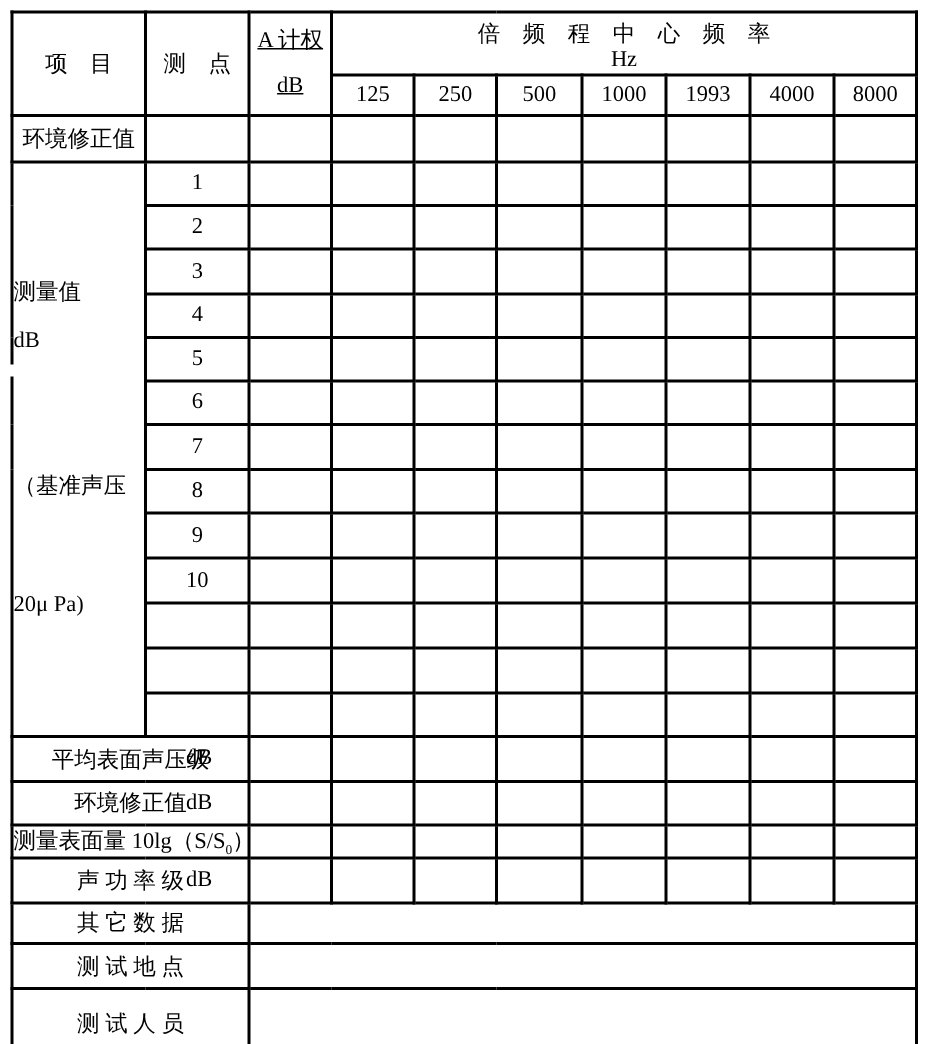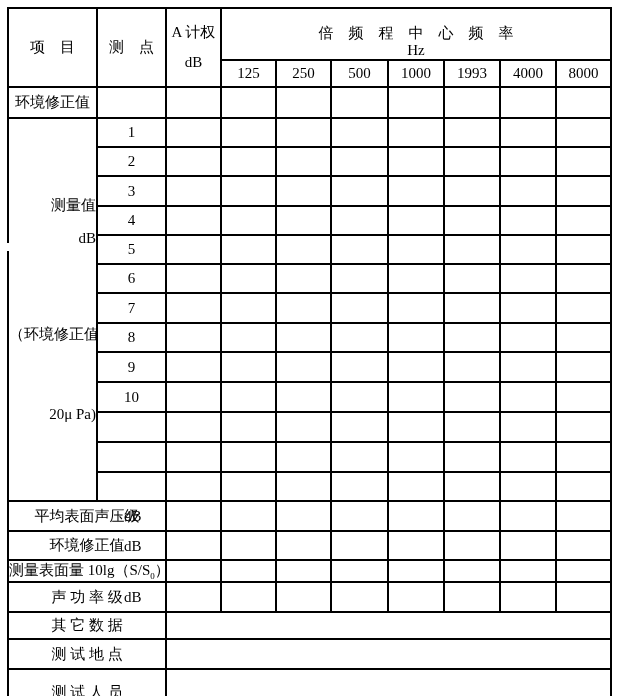--- a/index.html
+++ b/index.html
@@ -24,30 +24,30 @@
   table.form td, table.form th {
     border:2px solid #000;
     padding:0;
     font-weight:normal;
     font-size:15px;
     text-align:center;
     vertical-align:middle;
     white-space:nowrap;
     overflow:hidden;
   }
-  .aw-cell div { line-height:17px; }
+  .aw-cell div { line-height:17px;text-decoration:underline; }
   .aw-cell .l1 { margin-bottom:13px; }
   .octave-cell div { line-height:17px; }
-  .octave-title { padding-top:16px; }
+  .octave-title { padding-top:6px; }
   
   td.item-merged { position:relative; }
   td.item-merged span {
-    position:absolute; left:0; right:0;
+    position:absolute; left:0; right:16px;
     transform:translateY(-50%);
-    text-align:right;
+    text-align:left;
   }
   .im-l1 { top:86px; }
   .im-l2 { top:119px; }
   .im-l3 { top:215px; }
   .im-l4 { top:295px; }
   
   td.label-cell {
     position:relative;
     text-align:left;
     padding-left:5px;
@@ -118,21 +118,21 @@
       <td></td>
       <td></td>
       <td></td>
       <td></td>
     </tr>
 
     <tr style="height:29px">
       <td rowspan="13" class="item-merged">
         <span class="im-l1">测量值</span>
         <span class="im-l2">dB</span>
-        <span class="im-l3">（环境修正值</span>
+        <span class="im-l3">（基准声压</span>
         <span class="im-l4">20μ Pa)</span>
       </td>
       <td>1</td>
       <td></td>
           <td></td>
           <td></td>
           <td></td>
           <td></td>
           <td></td>
           <td></td>

